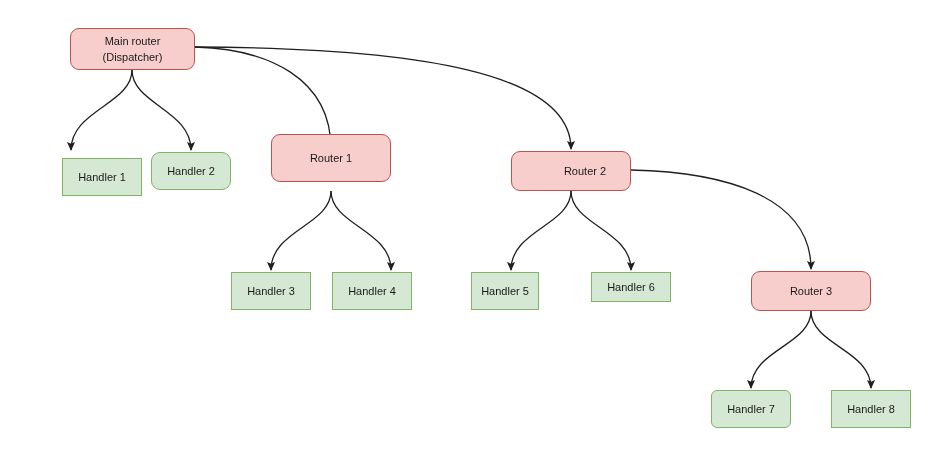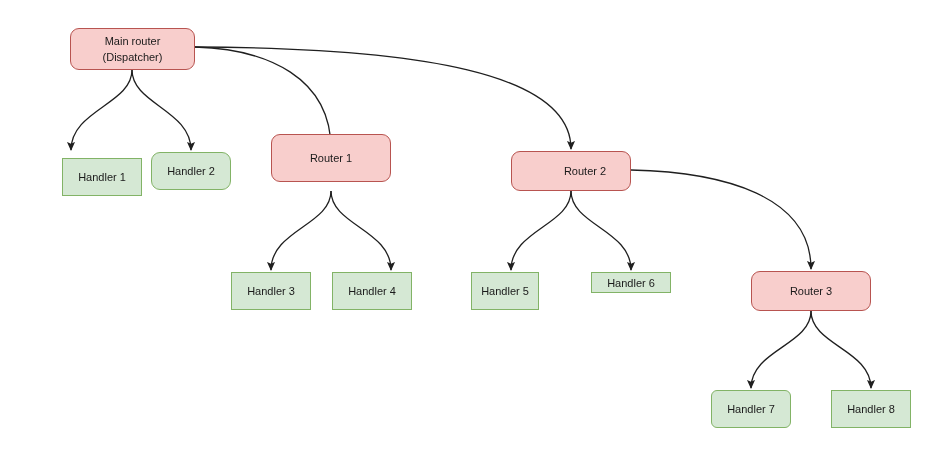--- a/index.html
+++ b/index.html
@@ -75,18 +75,18 @@
   <div id="node-layer">
       <div class="node router" style="left: 70px; top: 28px; width: 125px; height: 42px;">Main router
 (Dispatcher)</div>
       <div class="node handler" style="left: 31px; top: 158px; width: 80px; height: 38px; margin-left: 31px;">Handler 1</div>
       <div class="node handler" style="left: 151px; top: 152px; width: 80px; height: 38px; border-radius: 9px;">Handler 2</div>
       <div class="node router" style="left: 271px; top: 134px; width: 120px; height: 48px;">Router 1</div>
       <div class="node router" style="left: 511px; top: 151px; width: 120px; height: 40px; padding-left: 28px;">Router 2</div>
       <div class="node handler" style="left: 231px; top: 272px; width: 80px; height: 38px;">Handler 3</div>
       <div class="node handler" style="left: 332px; top: 272px; width: 80px; height: 38px;">Handler 4</div>
       <div class="node handler" style="left: 471px; top: 272px; width: 68px; height: 38px;">Handler 5</div>
-      <div class="node handler" style="left: 591px; top: 272px; width: 80px; height: 21px;">Handler 6</div>
+      <div class="node handler" style="left: 591px; top: 272px; width: 80px; height: 30px;">Handler 6</div>
       <div class="node router" style="left: 751px; top: 271px; width: 120px; height: 40px;">Router 3</div>
       <div class="node handler" style="left: 711px; top: 390px; width: 80px; height: 38px; border-radius: 6px;">Handler 7</div>
       <div class="node handler" style="left: 831px; top: 390px; width: 80px; height: 38px;">Handler 8</div>
     </div>
 </div>
 
 </body></html>

